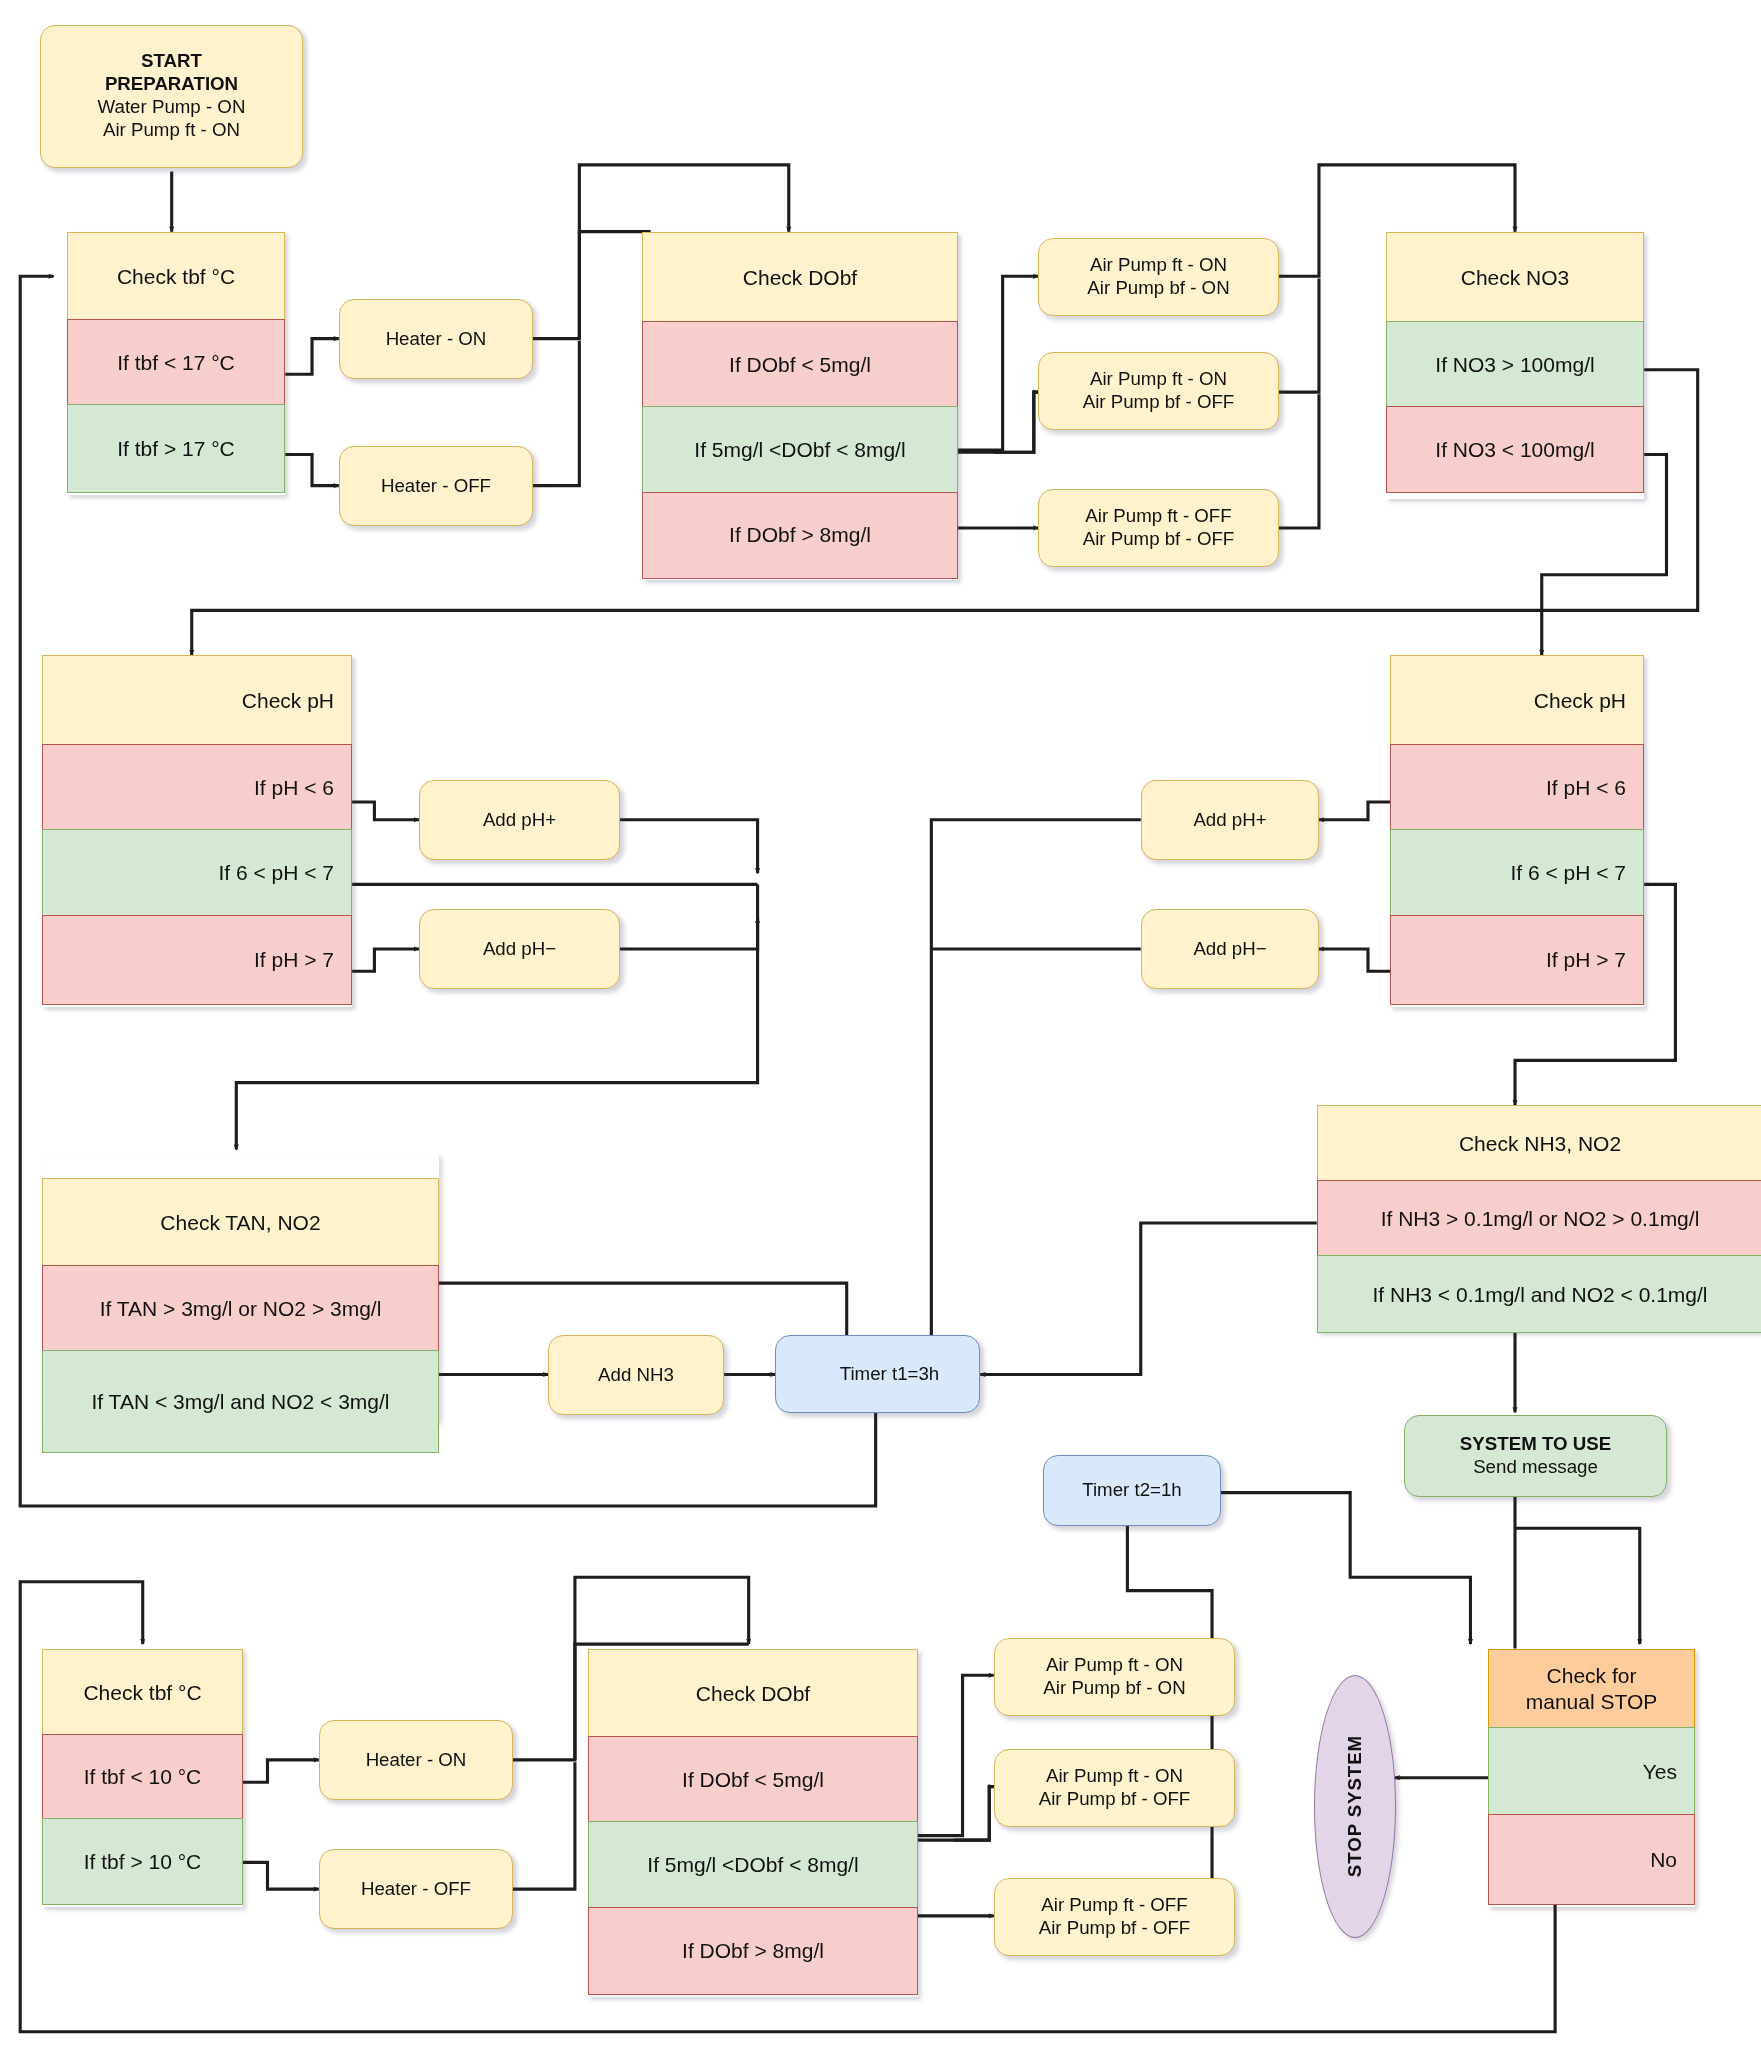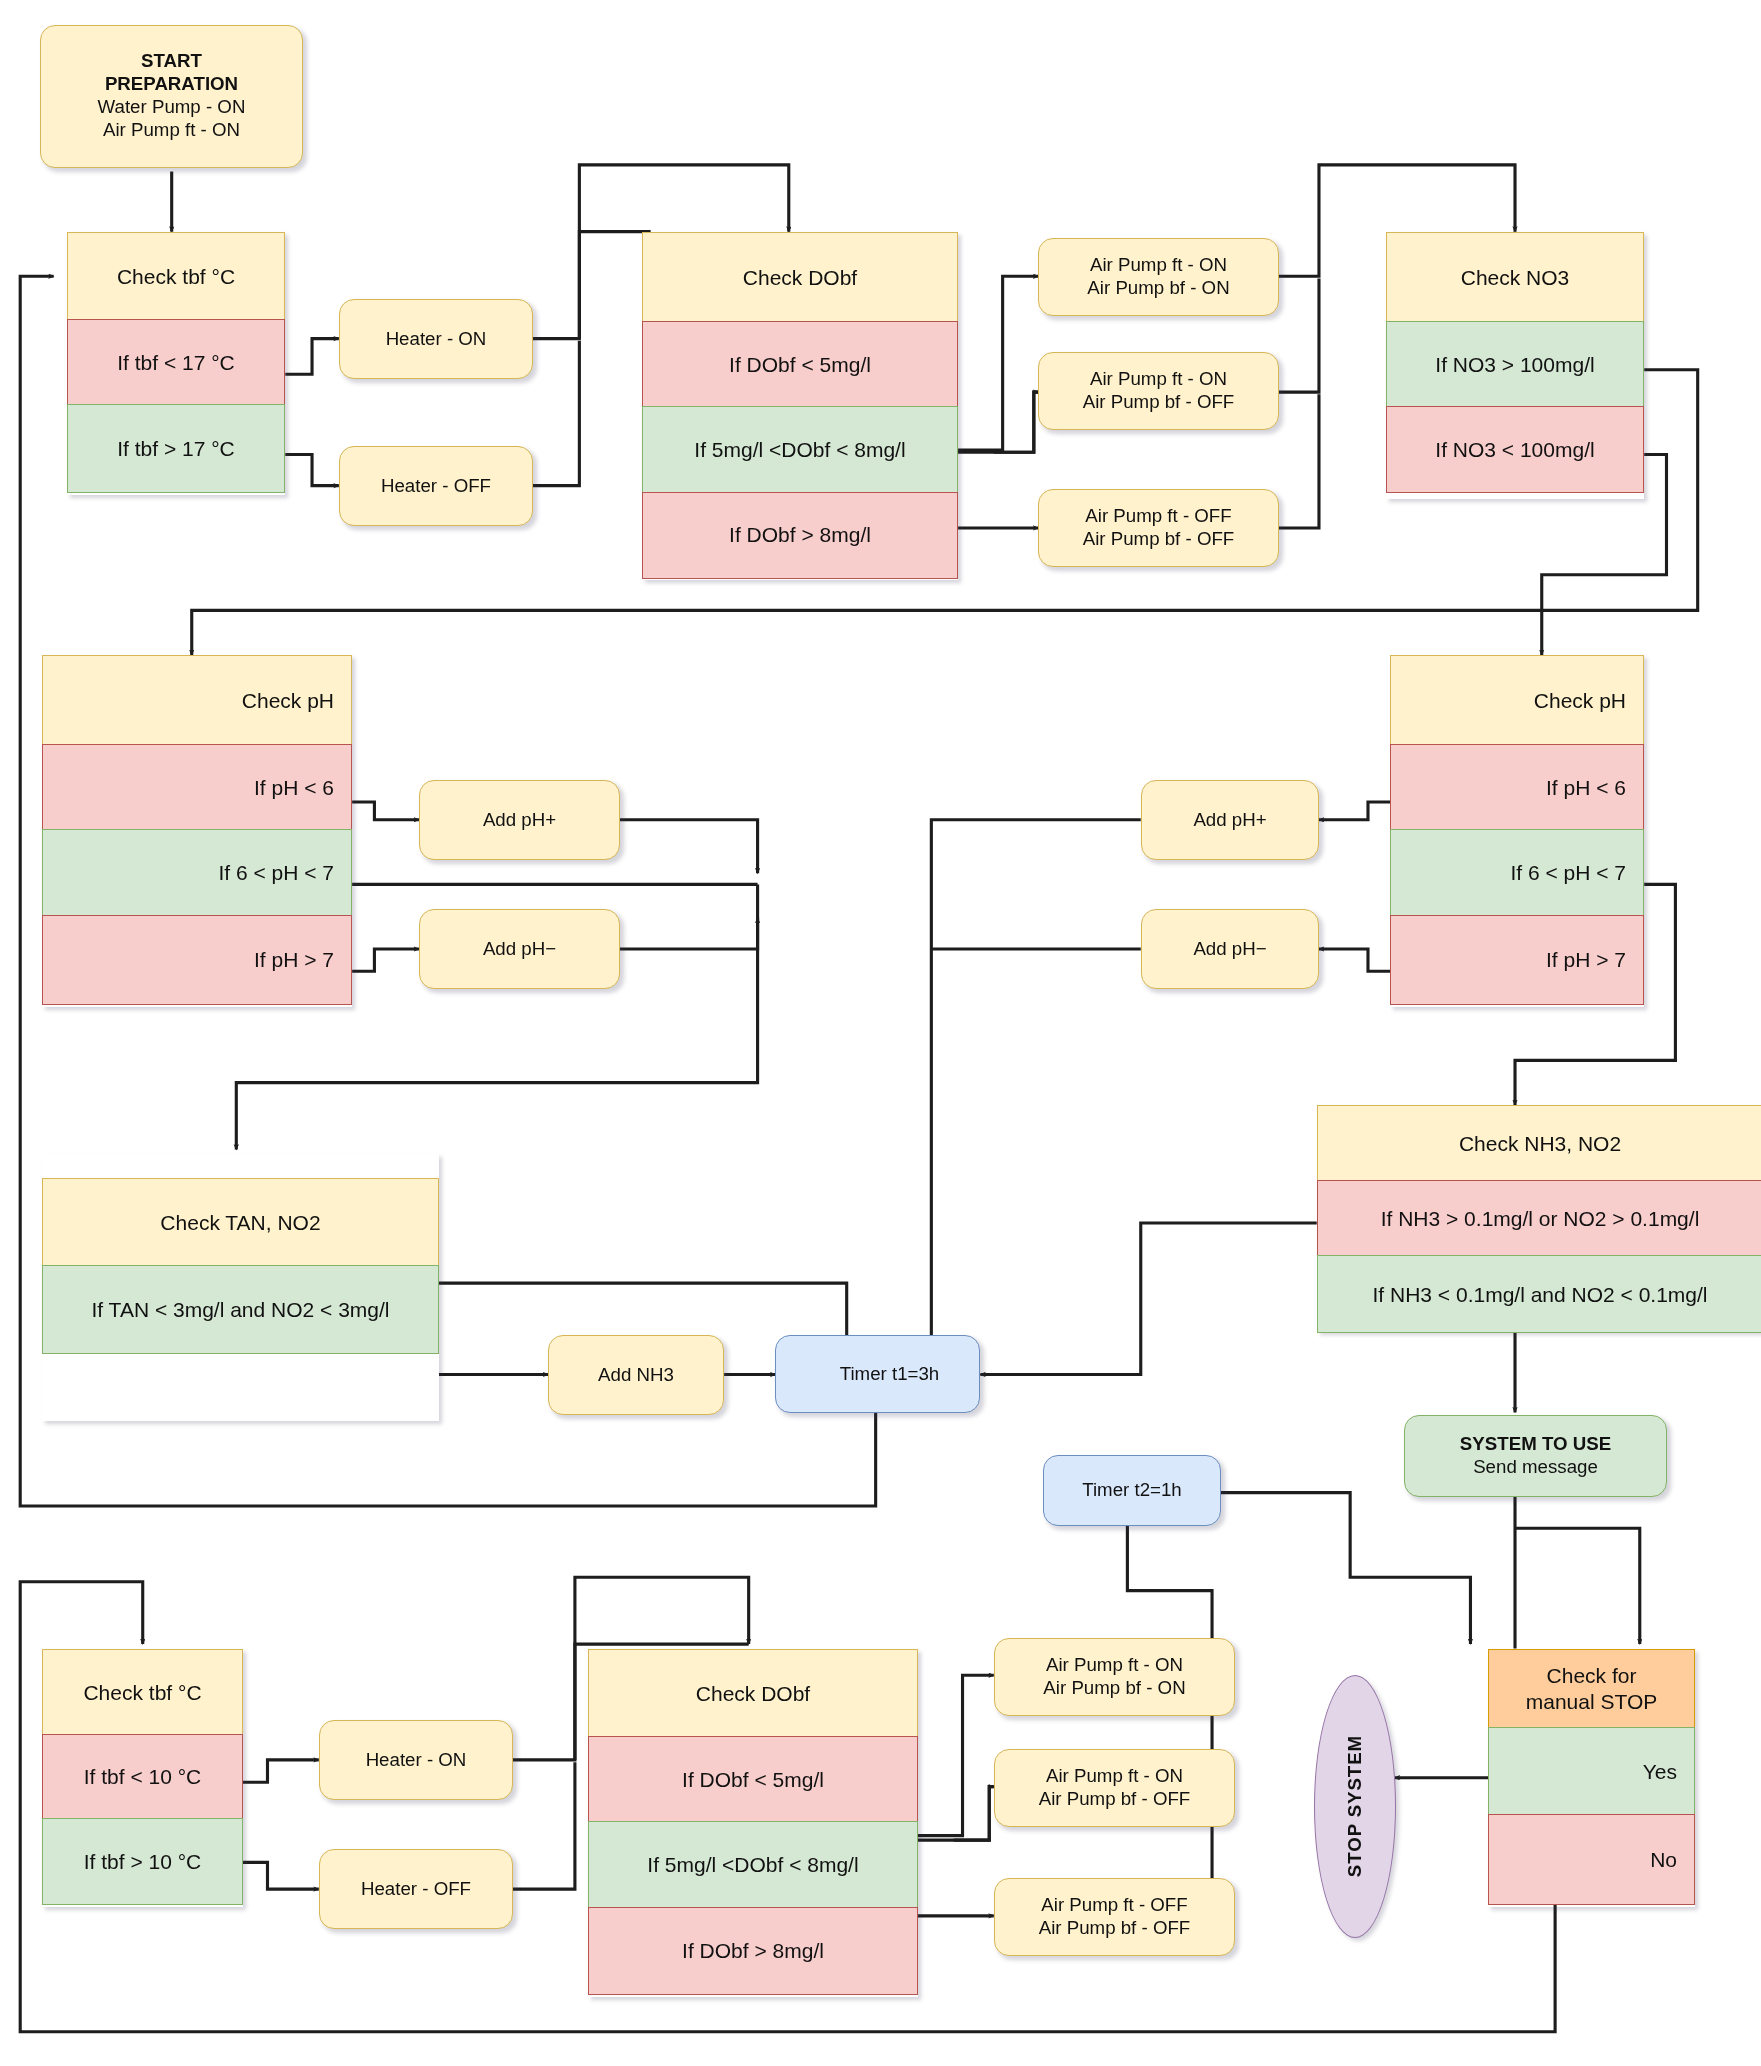--- a/index.html
+++ b/index.html
@@ -201,21 +201,22 @@
     <div class="seg r pad-r" style="height:87px;margin-top:-1.8px;">If pH &lt; 6</div>
     <div class="seg g pad-r" style="height:87px;margin-top:-1.8px;">If 6 &lt; pH &lt; 7</div>
     <div class="seg r pad-r" style="height:90px;margin-top:-1.8px;">If  pH &gt; 7</div>
   </div>
 
   <div class="node rounded yf" style="left:1141px;top:780px;width:178px;height:80px;">Add pH+</div>
   <div class="node rounded yf" style="left:1141px;top:909px;width:178px;height:80px;">Add pH−</div>
 
   <div class="stack" style="left:42px;top:1154px;width:397px;height:267px;">
     <div class="seg y" style="height:89px;margin-top:24px;">Check TAN, NO2</div>
-    <div class="seg g" style="height:89px;margin-top:-1.8px;">If TAN &lt; 3mg/l and NO2 &lt; 3mg/l</div>
+    <div class="seg r" style="height:87px;margin-top:-1.8px;">If TAN &gt; 3mg/l or NO2 &gt; 3mg/l</div>
+    <div class="seg g" style="height:103px;margin-top:-1.8px;">If TAN &lt; 3mg/l and NO2 &lt; 3mg/l</div>
   </div>
 
   <div class="node rounded yf" style="left:548px;top:1335px;width:176px;height:80px;">Add NH3</div>
 
   <div class="node rounded b" style="left:775px;top:1335px;width:205px;height:78px;padding-left:24px;">Timer t1=3h</div>
 
   <div class="stack" style="left:1317px;top:1105px;width:446px;height:227px;">
     <div class="seg y" style="height:77px;">Check NH3, NO2</div>
     <div class="seg r" style="height:77px;margin-top:-1.8px;">If NH3 &gt; 0.1mg/l or NO2 &gt; 0.1mg/l</div>
     <div class="seg g" style="height:78px;margin-top:-1.8px;">If NH3 &lt; 0.1mg/l and NO2 &lt; 0.1mg/l</div>

